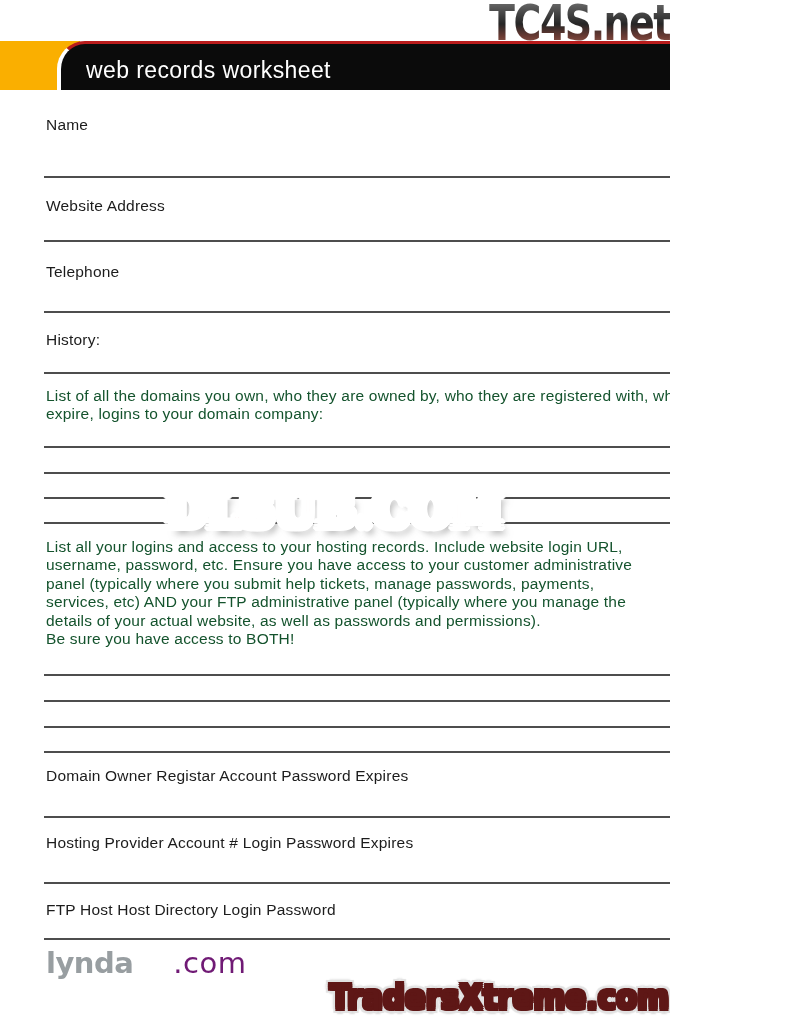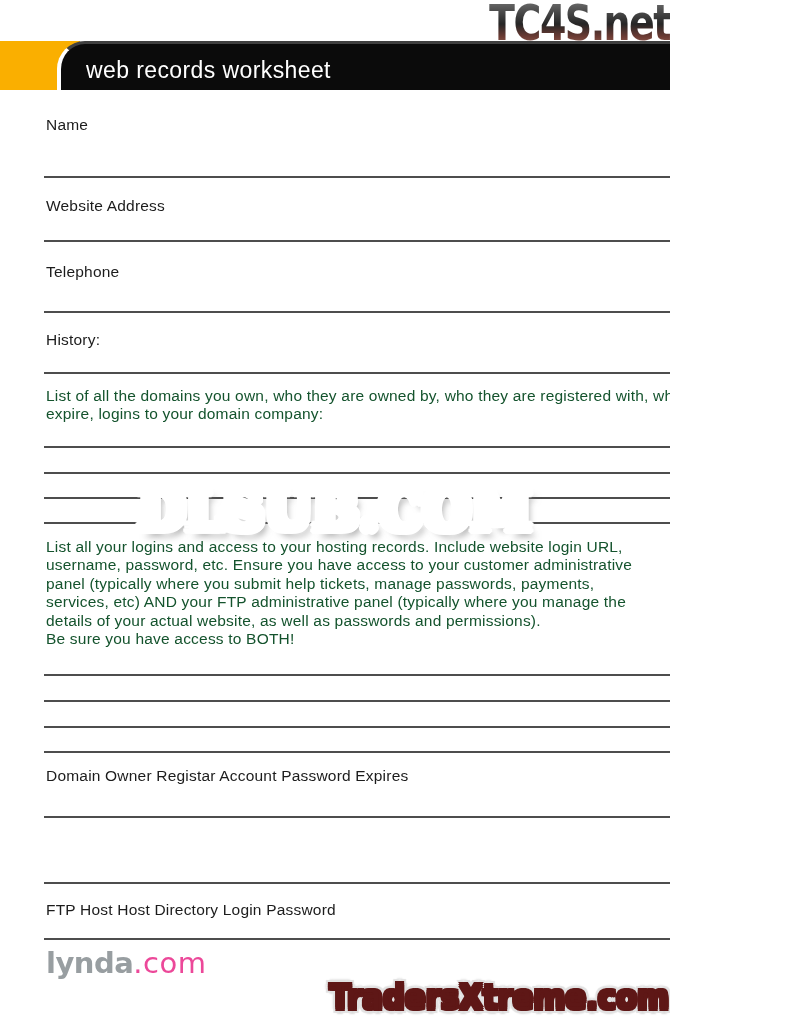--- a/index.html
+++ b/index.html
@@ -21,21 +21,21 @@
     background:linear-gradient(180deg,#777 0%,#4a4a4a 28%,#262626 52%,#6e3c34 78%,#9a6a5c 100%);
     -webkit-background-clip:text;background-clip:text;
     color:transparent;
     text-shadow:0 0 1px rgba(0,0,0,0.0);
     z-index:1;
   }
   .wm-dlsub{
     position:absolute;top:510px;left:50%;
     transform:translate(-50%,-50%);
     font-family:"DejaVu Serif", serif;
-    font-weight:bold;font-size:54px;line-height:1;
+    font-weight:bold;font-size:46px;line-height:1;
     letter-spacing:1px;
     background:linear-gradient(180deg,#e4565c 0%,#c5232b 45%,#b01d24 100%);
     -webkit-background-clip:text;background-clip:text;
     color:transparent;
     text-shadow:
       -4px -4px 0 #fff, 4px -4px 0 #fff, -4px 4px 0 #fff, 4px 4px 0 #fff,
       -4px 0 0 #fff, 4px 0 0 #fff, 0 -4px 0 #fff, 0 4px 0 #fff,
       -3px -5px 0 #fff, 3px 5px 0 #fff, 5px 3px 0 #fff, -5px -3px 0 #fff,
       5px -3px 0 #fff, -5px 3px 0 #fff, 3px -5px 0 #fff, -3px 5px 0 #fff,
       6px 8px 6px rgba(120,120,120,0.55);
@@ -62,21 +62,21 @@
   .header{position:absolute;top:41px;left:0;width:791px;height:49px;z-index:2;}
   .header .orange-tab{
     position:absolute;left:0;top:0;width:80px;height:49px;
     background:#FAAF00;
   }
   .header .black-bar{
     position:absolute;left:57px;right:0;top:0;height:49px;
     box-sizing:border-box;
     background:#0b0b0b;
     border-left:4px solid #ffffff;
-    border-top:3px solid #404040;
+    border-top:3px solid #b91c1c;
     border-top-left-radius:28px;
     display:flex;align-items:center;
     padding:6px 0 0 25px;
   }
   .header .title{
     color:#ffffff;font-size:23px;font-weight:400;letter-spacing:0.4px;
   }
 
   
   .label{
@@ -97,21 +97,21 @@
   }
 
   
   .footer-logo{position:absolute;left:46px;top:949px;line-height:1;z-index:3;}
   .footer-logo .lynda{
     font-family:"DejaVu Sans", sans-serif;
     font-weight:bold;font-size:29px;color:#989ea1;letter-spacing:-0.5px;text-align:right;
   }
   .footer-logo .dotcom{
     font-family:"DejaVu Sans", sans-serif;
-    font-weight:normal;font-size:29px;color:#ec4899;letter-spacing:0.5px;
+    font-weight:normal;font-size:29px;color:#701a75;letter-spacing:0.5px;margin-left:40px;
   }
   .page-number{
     position:absolute;top:958px;left:44px;width:700px;
     text-align:right;font-size:15px;color:#1c1c1c;z-index:3;
   }
 </style>
 </head>
 <body>
 
 <div class="page">
@@ -153,20 +153,21 @@
 details of your actual website, as well as passwords and permissions).
 Be sure you have access to BOTH!</div>
   <div class="rule" style="top:674px"></div>
   <div class="rule" style="top:700px"></div>
   <div class="rule" style="top:726px"></div>
   <div class="rule" style="top:751px"></div>
 
   <div class="label" style="top:766px">Domain Owner Registar Account Password Expires</div>
   <div class="rule" style="top:816px"></div>
 
+  <div class="label" style="top:833px">Hosting Provider Account # Login Password Expires</div>
   <div class="rule" style="top:882px"></div>
 
   <div class="label" style="top:900px">FTP Host Host Directory Login Password</div>
   <div class="rule" style="top:938px"></div>
 
   <div class="footer-logo">
     <span class="lynda">lynda</span><span class="dotcom">.com</span>
   </div>
   <div class="page-number">1</div>
 

